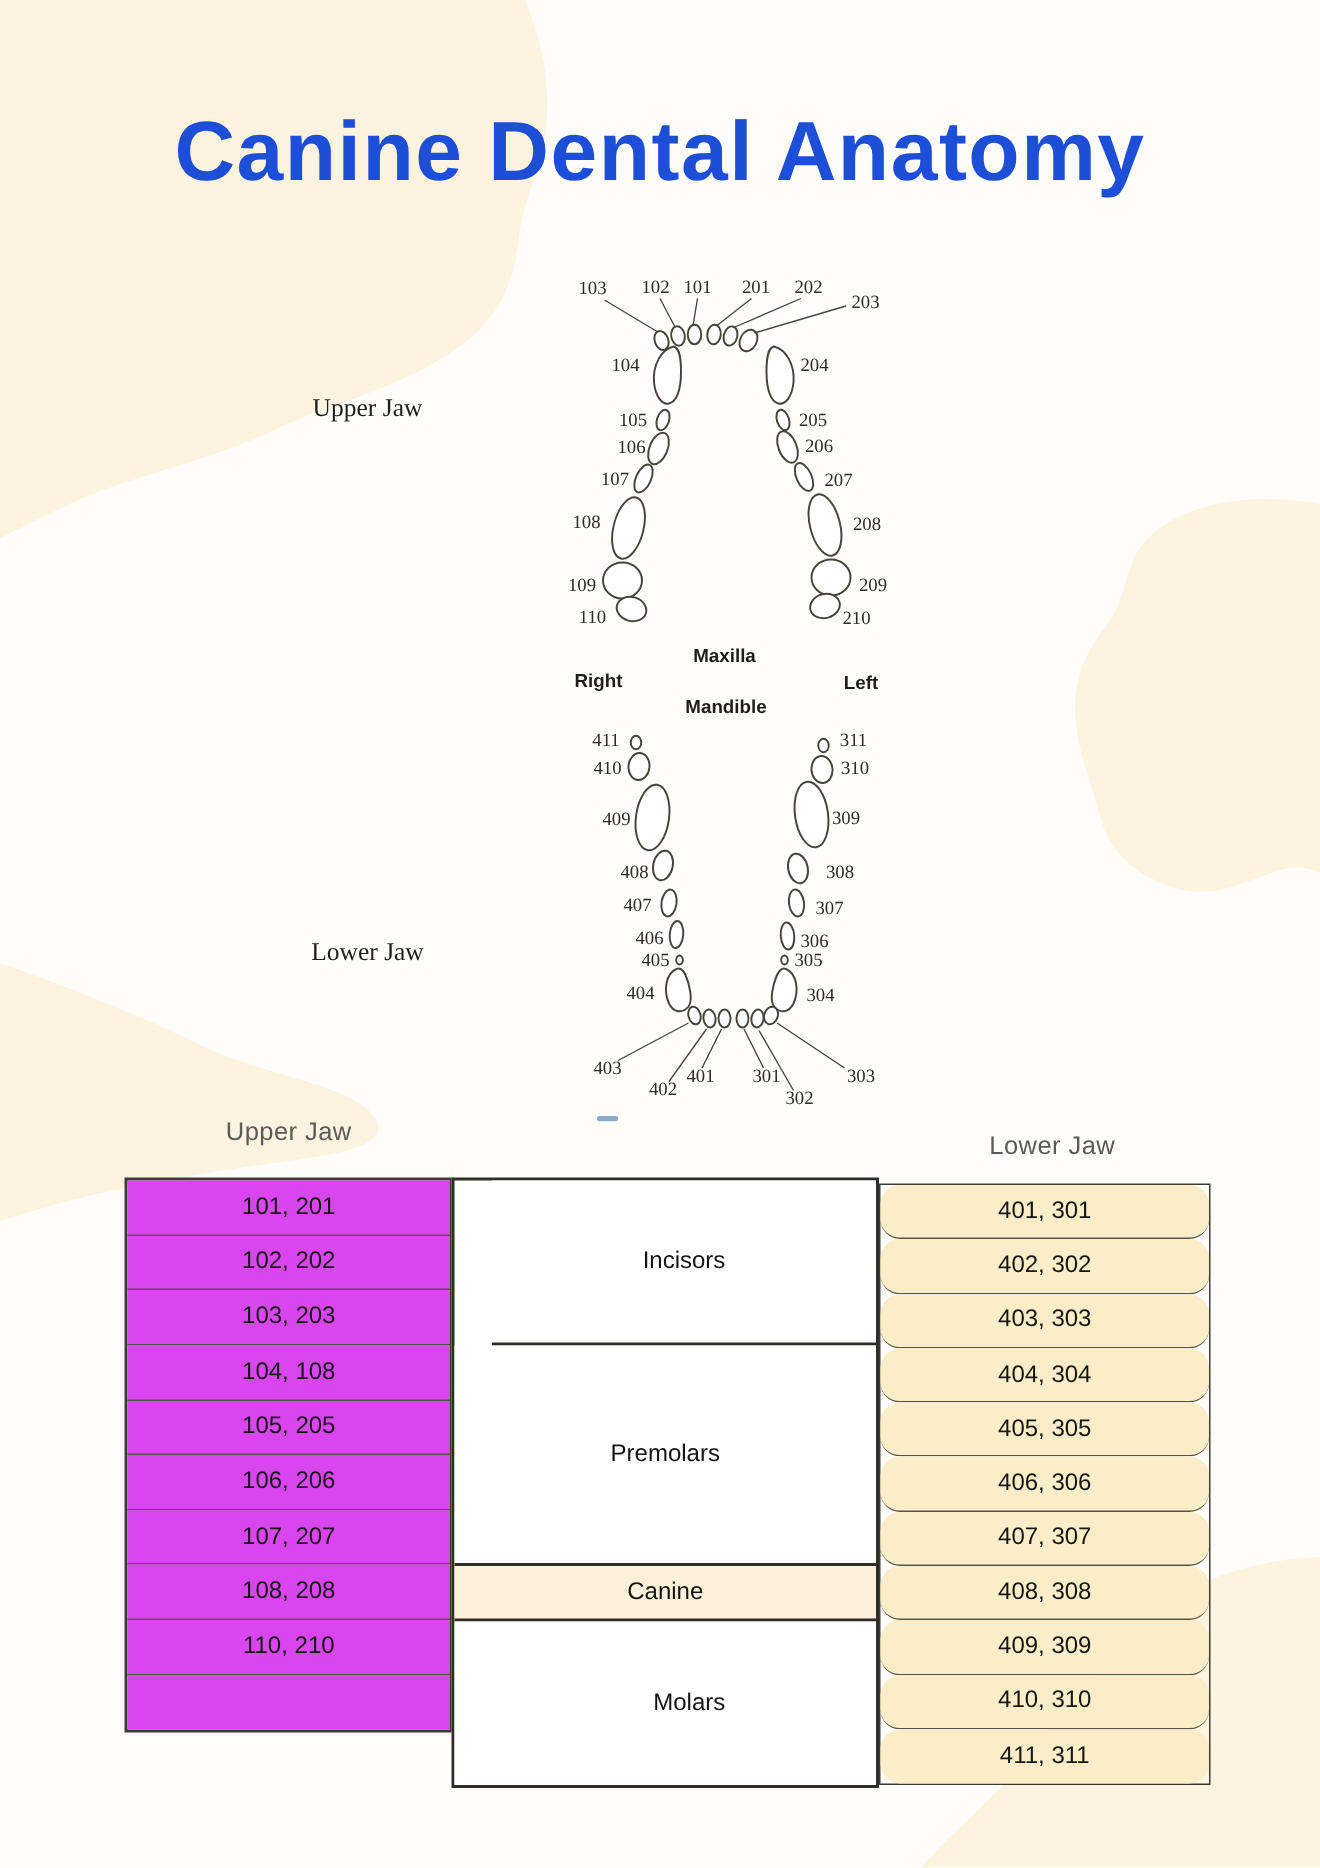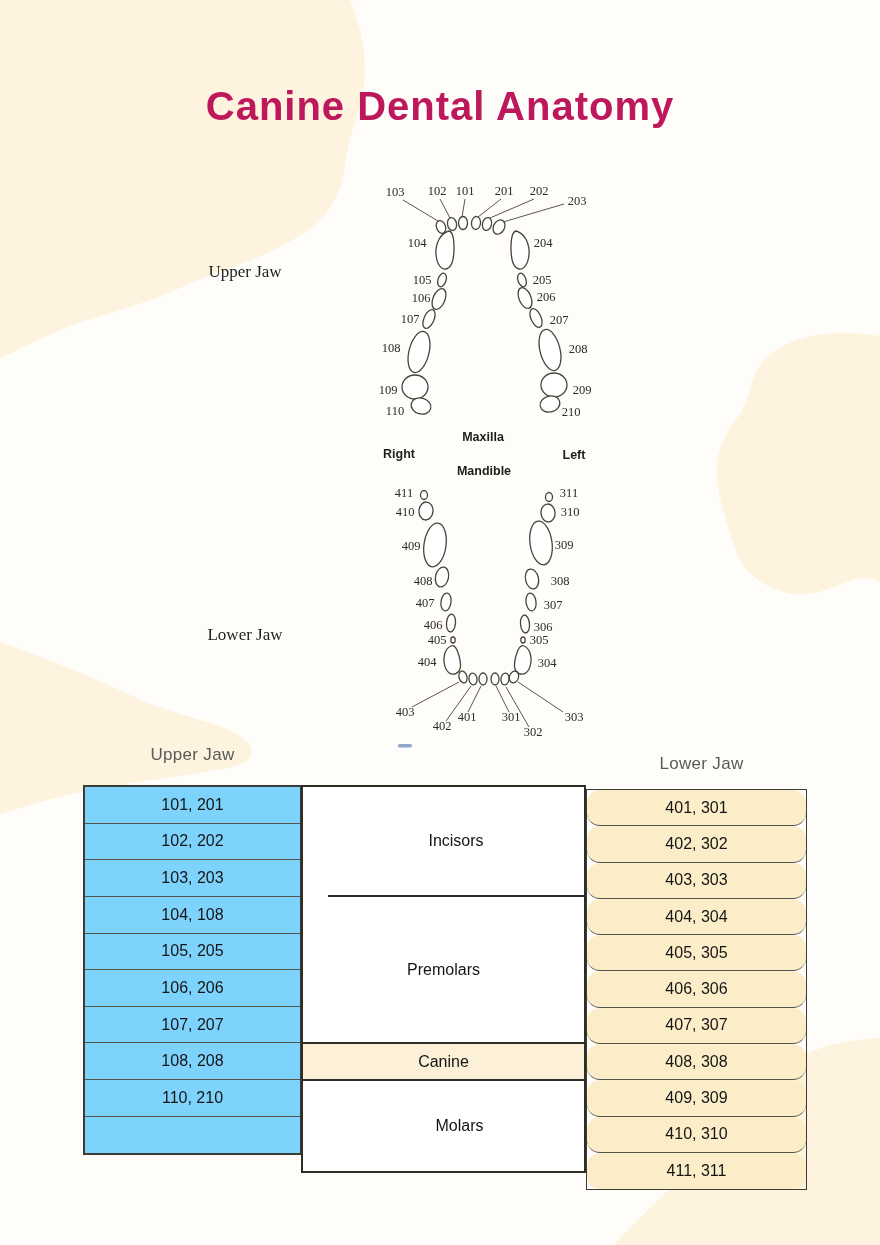--- a/index.html
+++ b/index.html
@@ -5,23 +5,23 @@
   html,body{margin:0;padding:0;}
   body{
     width:880px;height:1245px;position:relative;overflow:hidden;
     background:#fefdf9;
     font-family:"Liberation Sans", sans-serif;
   }
   .bg-blobs{position:absolute;left:0;top:0;z-index:0;}
   .blob{fill:#fdf3de;}
 
   .page-title{
-    position:absolute;left:0;top:84px;width:880px;z-index:2;
-    text-align:center;font-size:40px;font-weight:800;letter-spacing:1px;
-    color:#be185d;margin:0;
+    position:absolute;left:0;top:68px;width:880px;z-index:2;
+    text-align:center;font-size:56px;font-weight:800;letter-spacing:1px;
+    color:#1d4ed8;margin:0;
   }
 
   
   .diagram-svg{position:absolute;left:365px;top:180px;z-index:2;}
   .tooth{fill:#ffffff;stroke:#46443a;stroke-width:1.3;}
   .leader{stroke:#46443a;stroke-width:0.9;}
   .dlabel{font-family:"Liberation Serif", serif;font-size:12.5px;fill:#2c2b26;text-anchor:middle;}
   .dlabel.bold{font-family:"Liberation Sans", sans-serif;font-weight:bold;fill:#1f1e1a;}
   .jaw-side-label{
     position:absolute;width:140px;text-align:center;z-index:2;
@@ -38,21 +38,21 @@
   }
   #upper-header{left:83px;top:745px;width:219px;}
   #lower-header{left:591px;top:754px;width:221px;}
 
   .col{position:absolute;z-index:2;box-sizing:border-box;}
   .col .row{
     box-sizing:border-box;display:flex;align-items:center;justify-content:center;
     font-size:16px;color:#151515;border-bottom:1px solid #55544a;
   }
   #col-left{left:83px;top:785px;width:219px;border:2px solid #3d3c33;}
-  #col-left .row{height:36.64px;background:#7dd3fc;}
+  #col-left .row{height:36.64px;background:#d946ef;}
   #col-left .row:last-child{border-bottom:none;}
   #col-right{left:586px;top:789px;width:221px;border:1.5px solid #3d3c33;}
   #col-right .row{height:36.3px;background:#fcedc9;border-radius:13px;}
   #col-right .row:last-child{border-bottom:none;}
 
   #col-mid{left:301px;top:785px;width:285px;border:2.5px solid #2e2d26;background:#fff;}
   #col-mid .section{
     box-sizing:border-box;display:flex;align-items:center;justify-content:center;
     font-size:16px;color:#141414;border-bottom:2.5px solid #2e2d26;
   }
@@ -205,21 +205,21 @@
     <div class="row">108, 208</div>
     <div class="row">110, 210</div>
     <div class="row"></div>
   </div>
 
 <div class="col" id="col-mid">
 
 <div class="section" style="height: 110px; background: rgb(255, 255, 255); margin-left: 25px;">Incisors</div>
     <div class="section" style="height: 147px; background: rgb(255, 255, 255);">Premolars</div>
     <div class="section" style="height: 37px; background: rgb(252, 241, 216);">Canine</div>
-    <div class="section" style="height: 90px; background: rgb(255, 255, 255); padding-left: 32px;">Molars</div>
+    <div class="section" style="height: 109px; background: rgb(255, 255, 255); padding-left: 32px;">Molars</div>
   </div>
 
 <div class="col" id="col-right">
 
 <div class="row">401, 301</div>
     <div class="row">402, 302</div>
     <div class="row">403, 303</div>
     <div class="row">404, 304</div>
     <div class="row">405, 305</div>
     <div class="row">406, 306</div>

